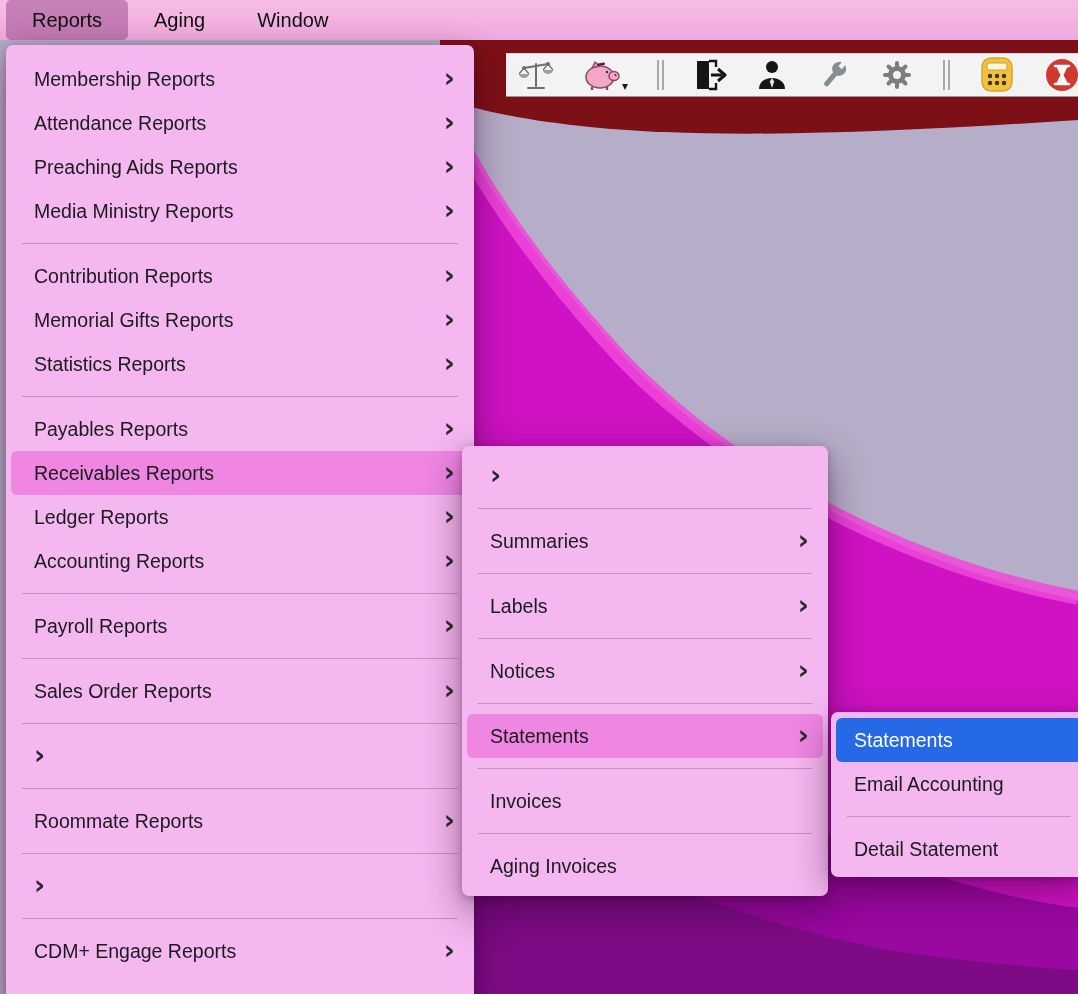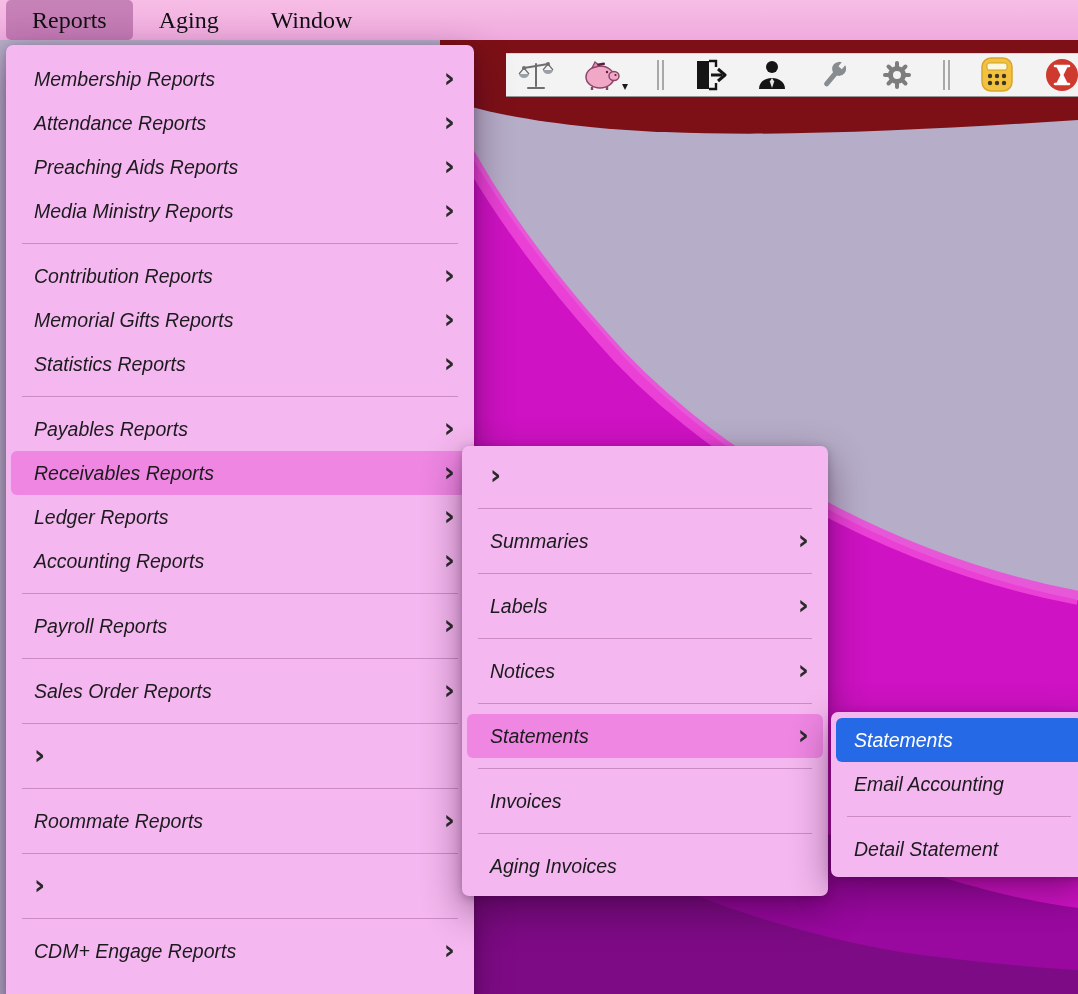--- a/index.html
+++ b/index.html
@@ -33,37 +33,37 @@
   .tsep{width:7px;height:30px;border-left:2px solid #a8a8a8;border-right:2px solid #a8a8a8;flex:0 0 auto;}
   .drop-arrow{font-family:"DejaVu Sans","Liberation Sans",sans-serif;font-size:12px;color:#1a1a1a;line-height:10px;margin-left:1px;}
   
   #menubar{
     position:absolute;top:0;left:0;right:0;height:40px;z-index:20;
     background:linear-gradient(#f7bde6,#efaadd);
     display:flex;align-items:center;padding-left:6px;
   }
   .mb-item{
     height:40px;display:flex;align-items:center;padding:0 26px;
-    font-size:24px;color:#101012;border-radius:5px;font-family:Liberation Serif, serif;
+    font-size:20px;color:#101012;border-radius:5px;
   }
   .mb-item.open{background:var(--menubar-active);}
   
   .menu{
     position:absolute;background:var(--menu-bg);border-radius:7px;z-index:30;
     box-shadow:0 14px 38px rgba(40,0,40,0.45), 0 2px 8px rgba(40,0,40,0.25);
   }
   #reports-menu{left:6px;top:45px;width:468px;height:960px;padding:12px 0;z-index:31;}
   #receivables-menu{left:462px;top:446px;width:366px;padding:8px 0;z-index:32;}
   #statements-menu{left:831px;top:712px;width:256px;padding:6px 0;z-index:33;}
   .menu-item{
     height:44px;display:flex;align-items:center;margin:0 5px;border-radius:6px;
     padding:0 14px 0 23px;font-size:19.5px;color:var(--menu-text);cursor:default;
   }
   #statements-menu .menu-item{padding-left:18px;}
-  .menu-item .label{flex:1;white-space:nowrap;font-style:italic;}
+  .menu-item .label{flex:1;white-space:nowrap;}
   .menu-item .chev{
     font-family:"DejaVu Sans","Liberation Sans",sans-serif;
     font-size:27px;font-weight:600;color:#2a2a2a;line-height:1;transform:translateY(-2px);
   }
   .menu-item.highlighted{background:var(--highlight-pink);}
   .menu-item.selected{background:var(--selection-blue);color:var(--selection-text);}
   .menu-sep{height:1px;background:var(--separator);margin:10px 16px;}
 </style>
 </head>
 <body>

